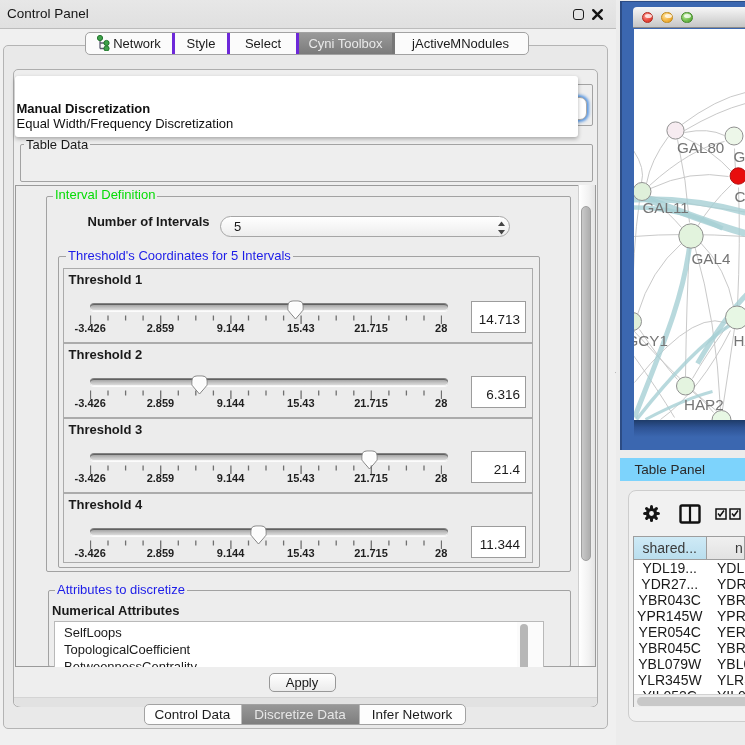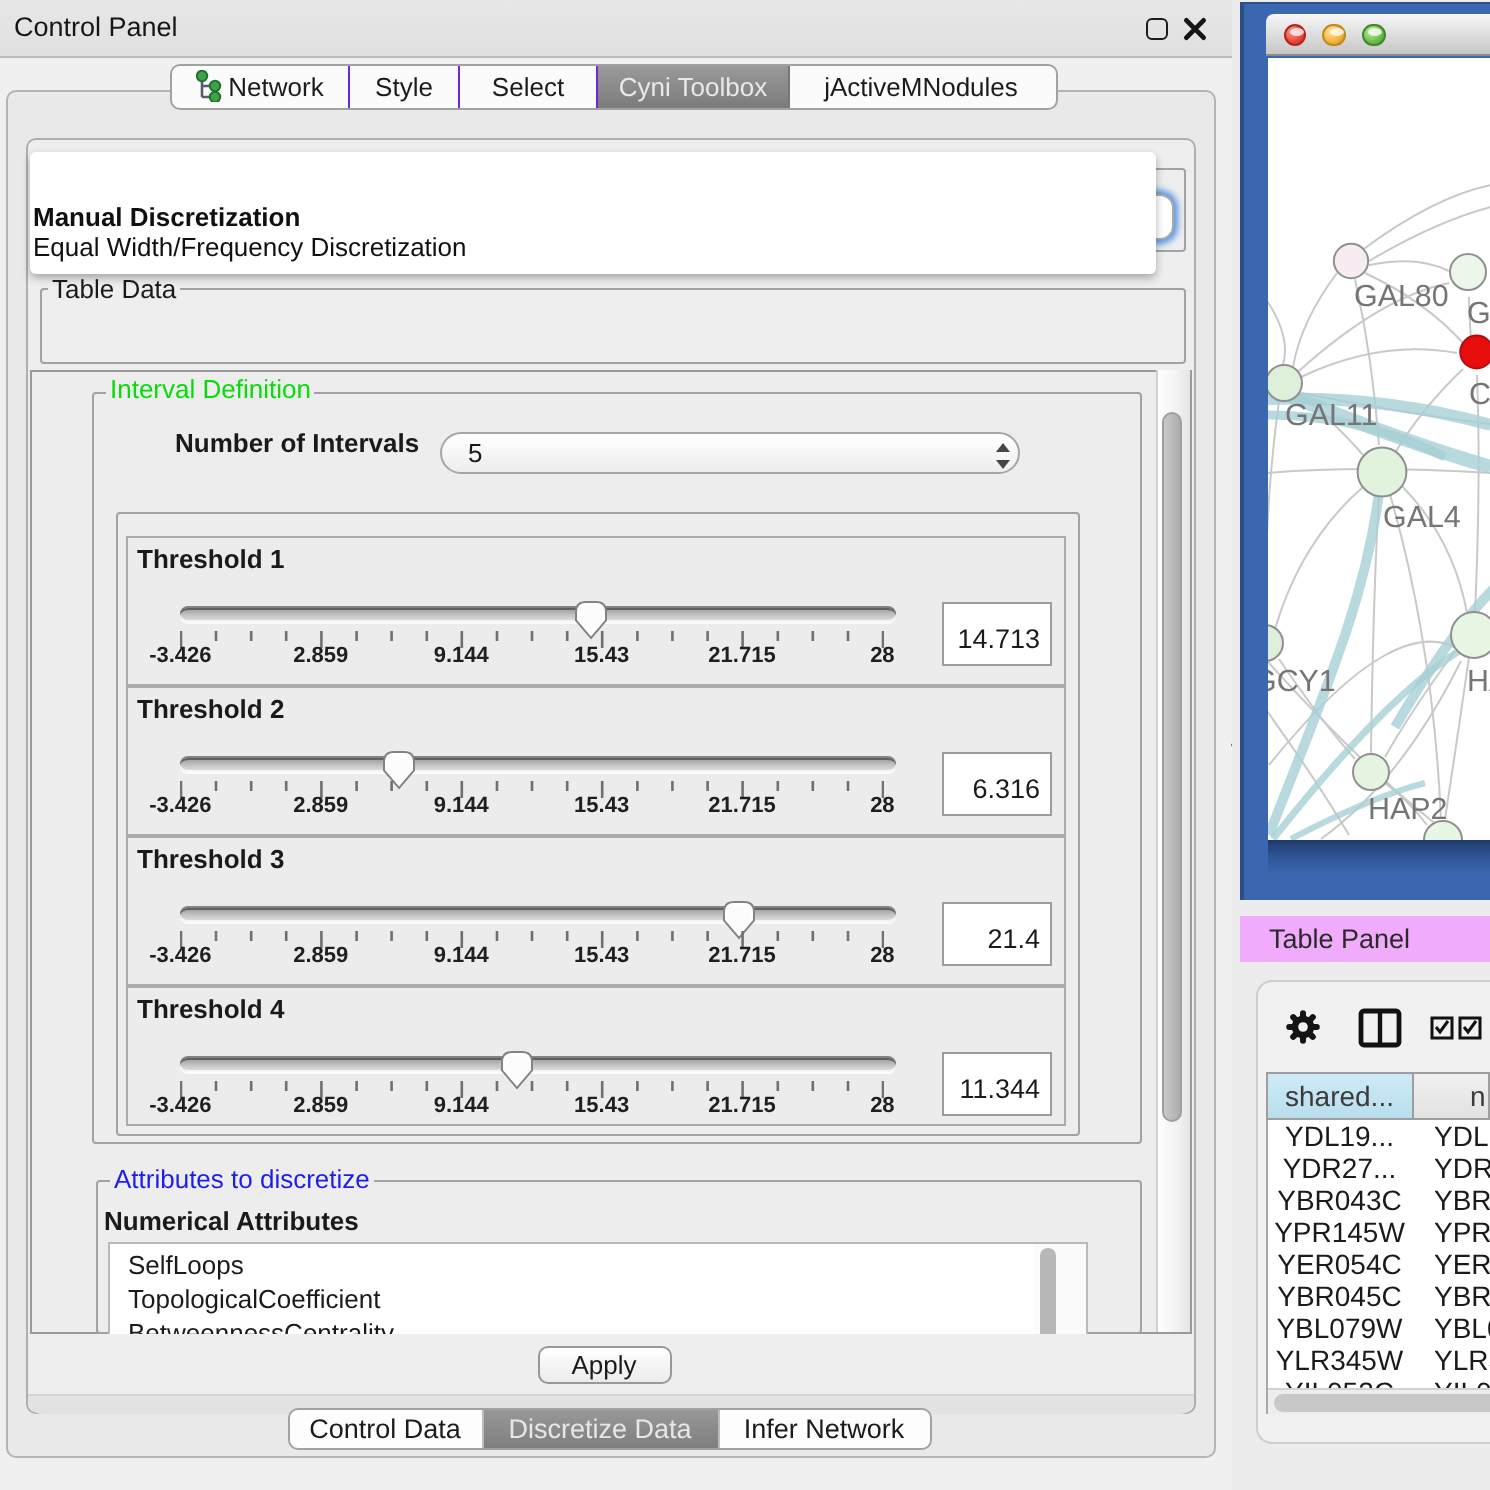--- a/index.html
+++ b/index.html
@@ -15,21 +15,21 @@
 #floatic { position:absolute; left:573px; top:9px; width:11px; height:11px;
   border:1.7px solid #1c1c1c; border-radius:3px; }
 #closeic { position:absolute; left:591px; top:8px; }
 #outerpanel { position:absolute; left:2.5px; top:45px; width:605px; height:684px;
   background:#e9e9e9; border:1px solid #b4b4b4; border-radius:5px; }
 
 
 #ttabs { position:absolute; left:85px; top:31.5px; height:23px; width:444px;
   background:#fbfbfb; border:1px solid #a2a2a2; border-radius:5px; display:flex;
   font-size:13px; line-height:21px; overflow:hidden; }
-#ttabs .seg { text-align:center; color:#1b1b1b; border-right:1px solid #6d28d9; }
+#ttabs .seg { text-align:center; color:#1b1b1b; border-right:3px solid #6d28d9; }
 #ttabs .seg:last-child { border-right:none; }
 #ttabs .sel { background:linear-gradient(#9a9a9a,#7b7b7b); color:#e9e9e9; border-right-color:#777; }
 
 #innerpanel { position:absolute; left:13px; top:68.5px; width:584.5px; height:638.5px;
   background:#eeeeee; border:1px solid #aeaeae; border-radius:5px; }
 
 .group { position:absolute; border:1px solid #a2a2a2; border-radius:2px; }
 .gtitle { position:absolute; font-size:13px; padding:0 2px; }
 
 
@@ -106,21 +106,21 @@
 #nettitle { position:absolute; left:632.5px; top:6.5px; width:112.5px; height:21.5px;
   background:linear-gradient(#f7f7f7,#c6c6c6); border-bottom:1px solid #8a8a8a; border-top-left-radius:4px; }
 #netcanvas { position:absolute; left:633.5px; top:28.5px; background:#ffffff; }
 #netshadow { position:absolute; left:633.5px; top:419.5px; width:111.5px; height:17px;
   background:linear-gradient(#1e3b68,#2e5394 45%,#3b67b0); }
 
 .light { position:absolute; top:11.6px; width:11.5px; height:11.5px; border-radius:50%; }
 .light i { position:absolute; left:2.2px; top:1px; width:7px; height:4px; border-radius:50%;
   background:rgba(255,255,255,0.75); }
 
-#tpbar { position:absolute; left:619.5px; top:458px; width:125.5px; height:23px; background:#f0abfc;
+#tpbar { position:absolute; left:619.5px; top:458px; width:125.5px; height:23px; background:#7dd3fc;
   font-size:13.5px; line-height:23px; padding-left:15px; color:#2a2a2a; }
 #tpcont { position:absolute; left:627.5px; top:490px; width:125px; height:231.5px;
   background:#f1f1f1; border:1px solid #cdcdcd; border-radius:8px; }
 #ttable { position:absolute; left:632.5px; top:535.5px; width:112.5px; height:171.5px;
   background:#ffffff; border:1px solid #a8a8a8; border-right:none; overflow:hidden; }
 #thead1 { position:absolute; left:632.5px; top:535.5px; width:74.5px; height:24px;
   background:linear-gradient(#cfeaf6,#b9deee); border:1px solid #9e9e9e;
   font-size:14px; text-align:center; line-height:23px; color:#3a3a3a; }
 #thead2 { position:absolute; left:707px; top:535.5px; width:38px; height:24px;
   background:linear-gradient(#f0f0f0,#e2e2e2); border:1px solid #9e9e9e; border-left:none;
@@ -159,20 +159,21 @@
     <div class="group" id="ivgroup"></div>
     <div class="gtitle" id="ivtitle">Interval Definition</div>
     <div id="noi">Number of Intervals</div>
     <div id="combo3">5
       <svg class="updown" style="left:276px;top:3.5px" width="9" height="13" viewBox="0 0 9 13">
         <path d="M4.5,0 L8,4.5 L1,4.5 Z" fill="#444"></path>
           <path d="M4.5,13 L1,8.5 L8,8.5 Z" fill="#444"></path>
       </svg>
     </div>
     <div class="group" id="thgroup"></div>
+    <div class="gtitle" id="thtitle">Threshold's Coordinates for 5 Intervals</div>
 
 <div class="tblock" style="top:268px;height:75px"></div>
 <div class="blab" style="left:68.5px;top:272px">Threshold 1</div>
 <div class="track" style="top:303px"></div>
 <svg class="thumb" style="left:287.1px;top:300px" width="17" height="20" viewBox="0 0 17 20">
         <path d="M1,6 Q1,1 6,1 L11,1 Q16,1 16,6 L16,10.2 L8.5,19 L1,10.2 Z" fill="#fcfcfc" stroke="#838383" stroke-width="1"></path>
         <path d="M2.2,6 Q2.2,2.2 6,2.2 L11,2.2 Q14.8,2.2 14.8,6 L14.8,9.8 L8.5,17.2 L2.2,9.8 Z" fill="none" stroke="#ffffff" stroke-width="1.1" opacity="0.9"></path>
         <path d="M3,11.5 L8.5,17.8 L14,11.5" fill="none" stroke="#e9e9e9" stroke-width="0"></path>
       </svg>
 <svg class="ticks" style="left:90.2px;top:314.5px" width="352" height="10" viewBox="-0.5 0 352 10">

